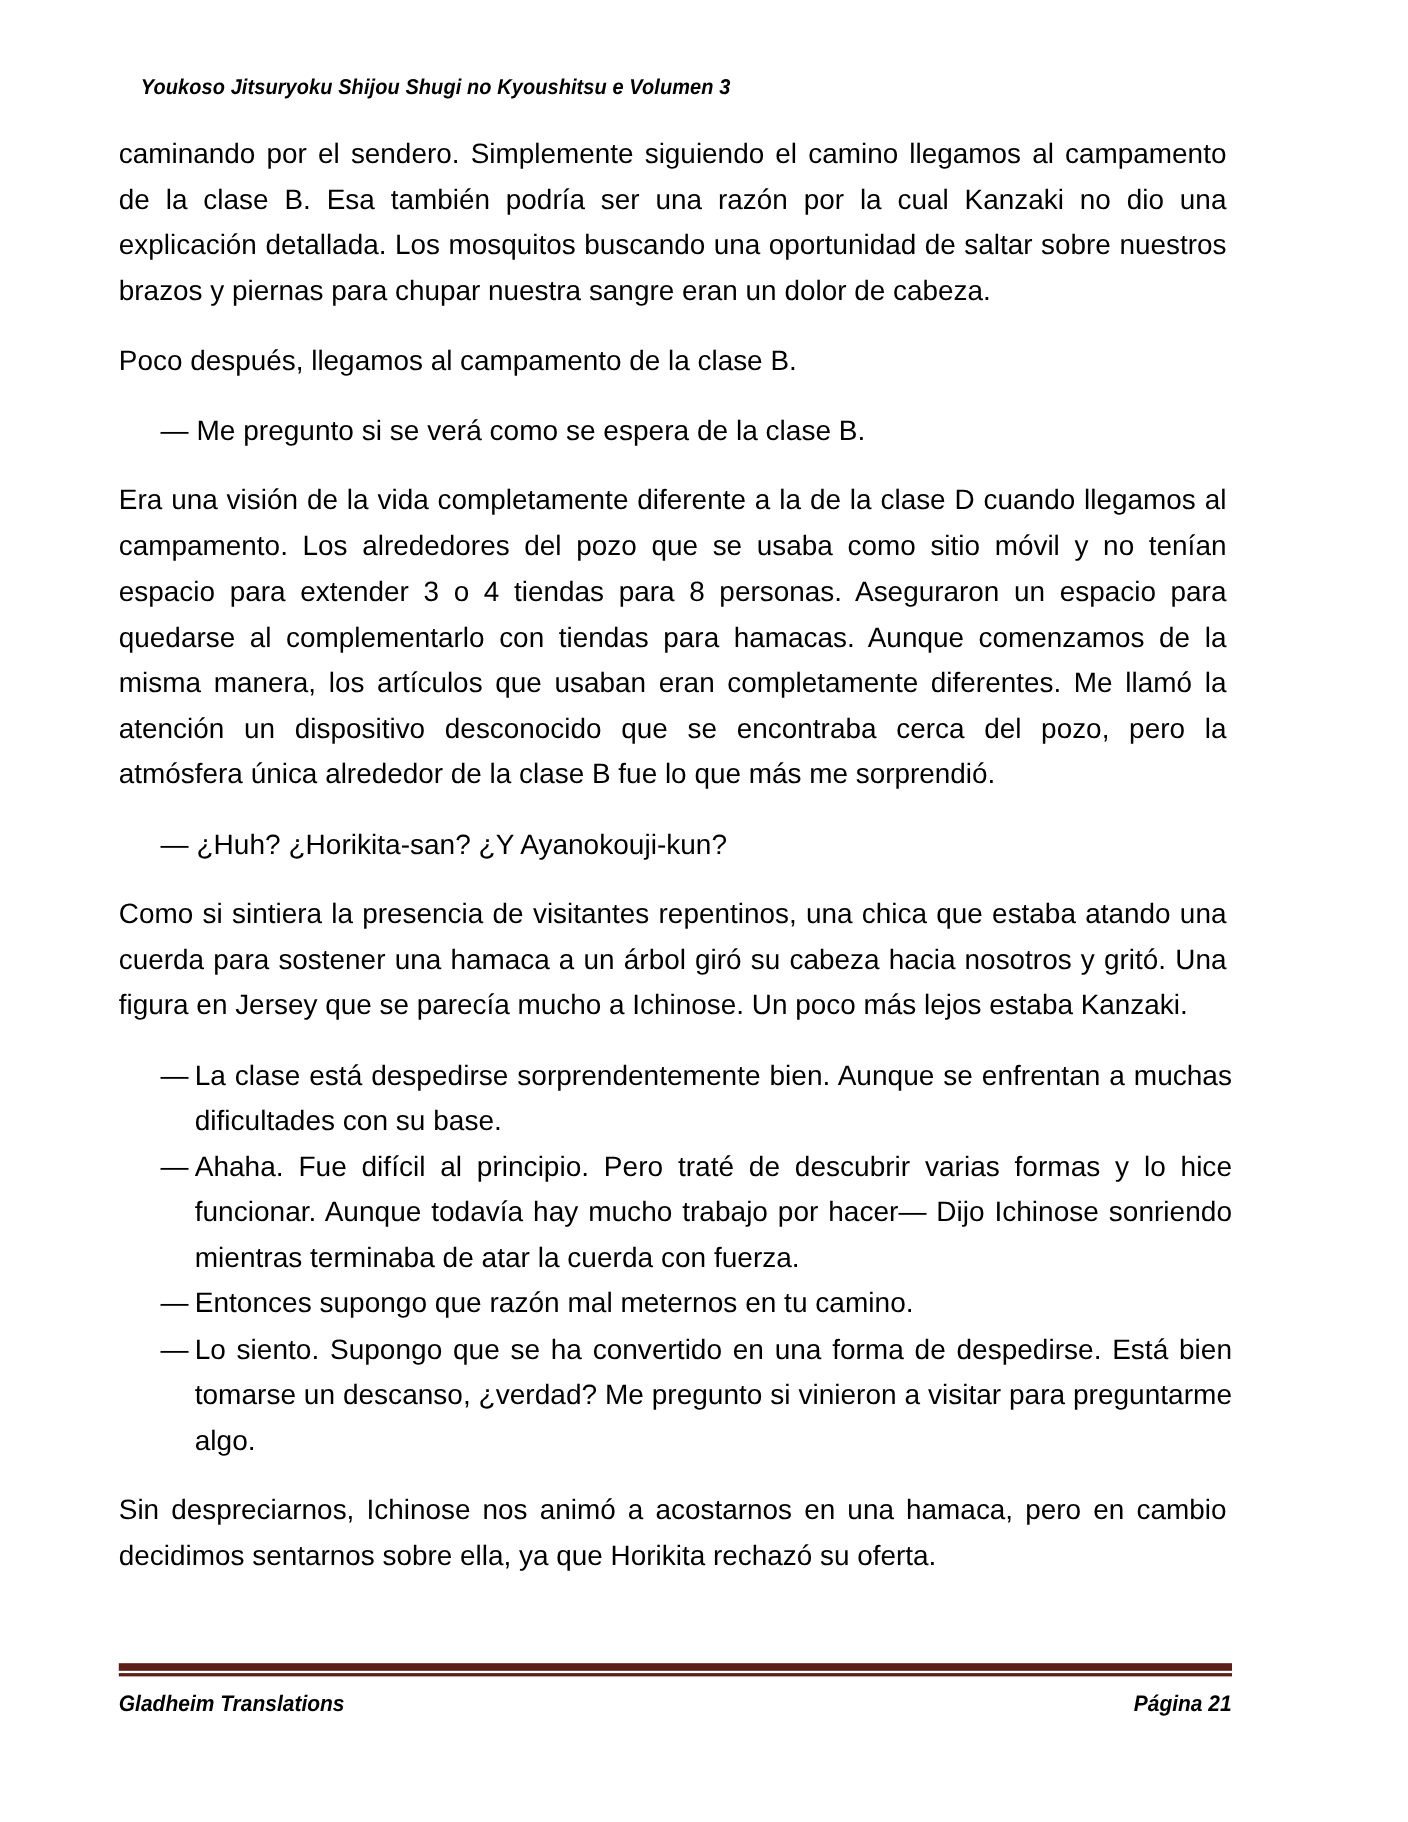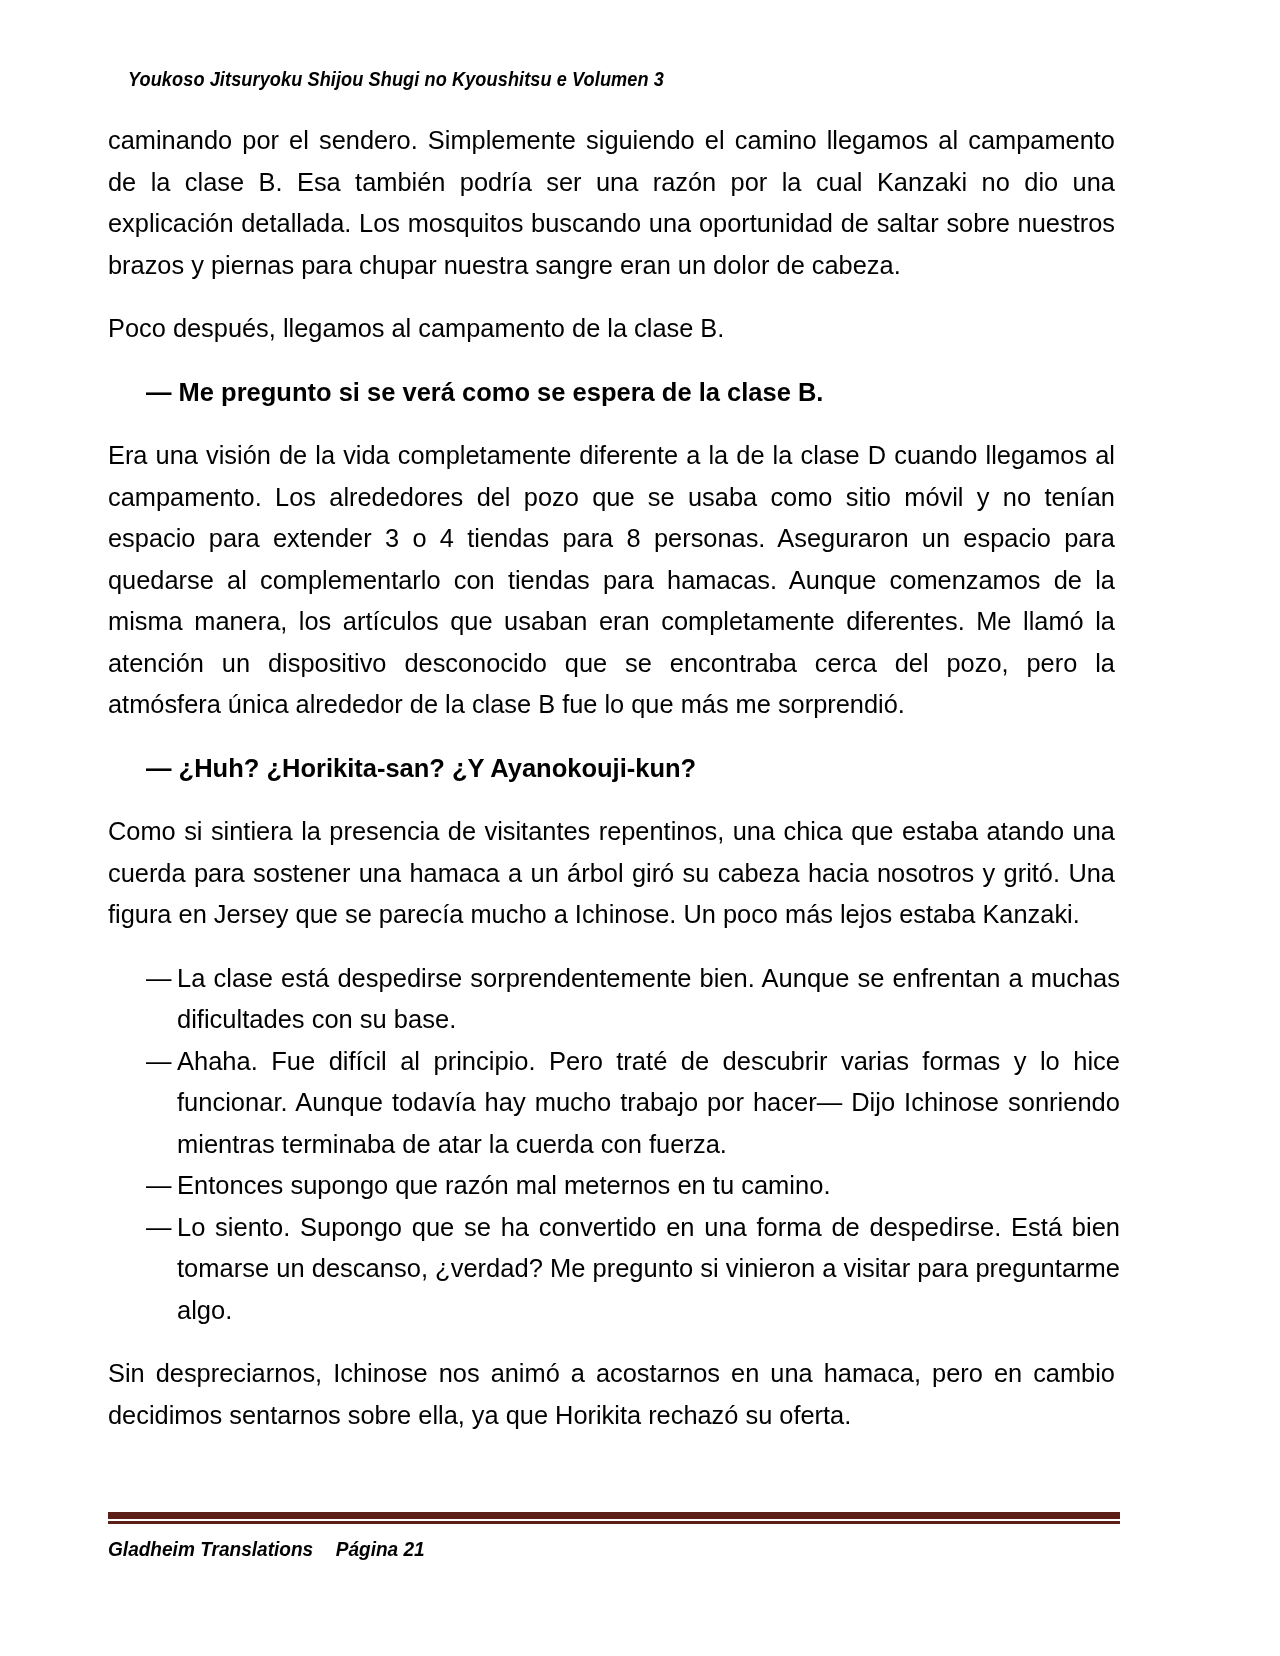--- a/index.html
+++ b/index.html
@@ -70,21 +70,20 @@
 
   
   p.dialogue {
     margin: 0 0 22px 0;
     padding-left: 38px;
     font-size: 25.5px;
     line-height: 41.5px;
     text-align: left;
     font-family: "Liberation Sans Narrow", "Liberation Sans", sans-serif;
     color: #000;
-    font-weight: bold;
   }
 
   
   ul.dialogue-list {
     list-style: none;
     margin: 0 0 22px 0;
     padding: 0 0 0 38px;
   }
   ul.dialogue-list li {
     position: relative;
@@ -121,21 +120,21 @@
     background: #ffffff;
     width: 100%;
   }
   .footer-rule-thin {
     height: 3px;
     background: #5b1f17;
     width: 100%;
   }
   .footer-row {
     display: flex;
-    justify-content: flex-start;
+    justify-content: space-between;
     align-items: baseline;
     margin-top: 13px;
   }
   .footer-left, .footer-right {
     font-family: "Liberation Sans Narrow", "Liberation Sans", sans-serif;
     font-weight: bold;
     font-style: italic;
     font-size: 20.5px;
     transform: scaleX(0.93);
     white-space: nowrap;

